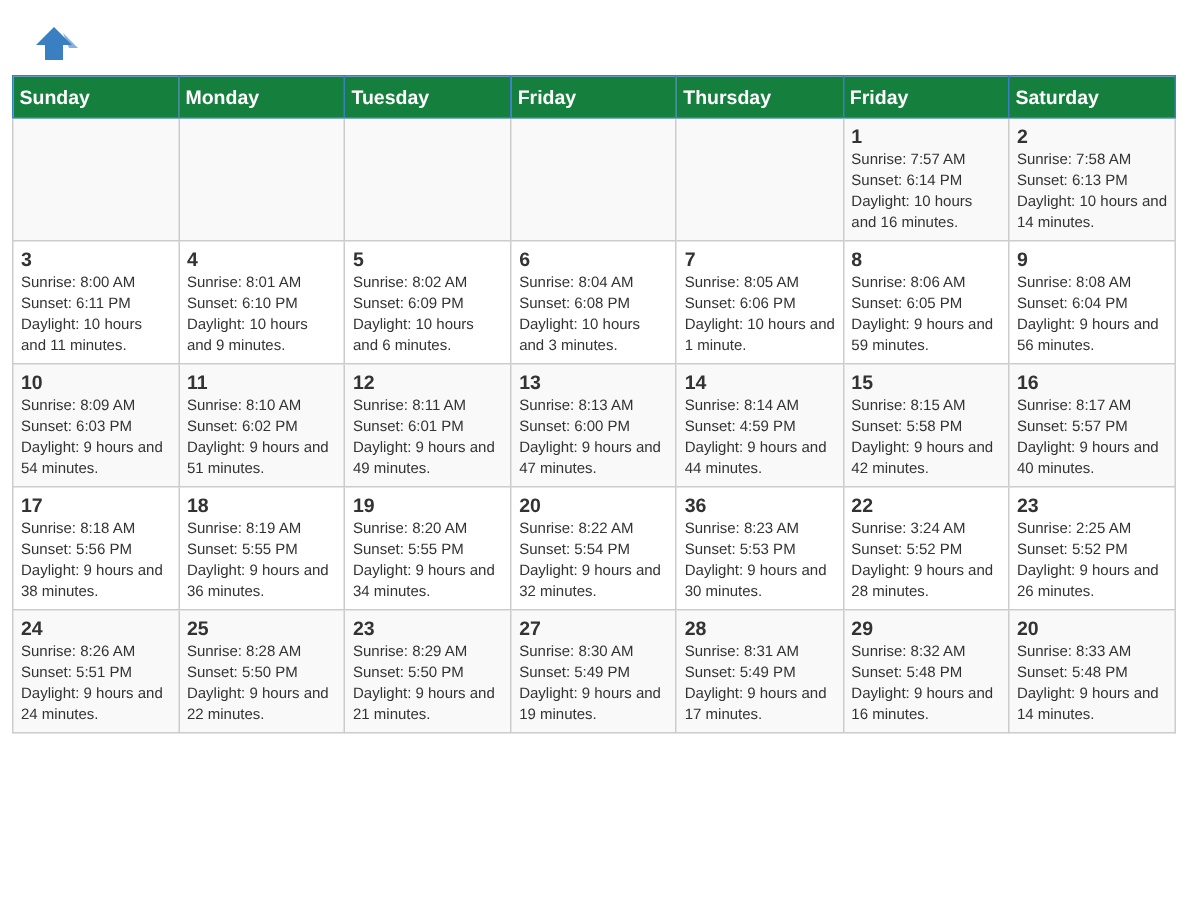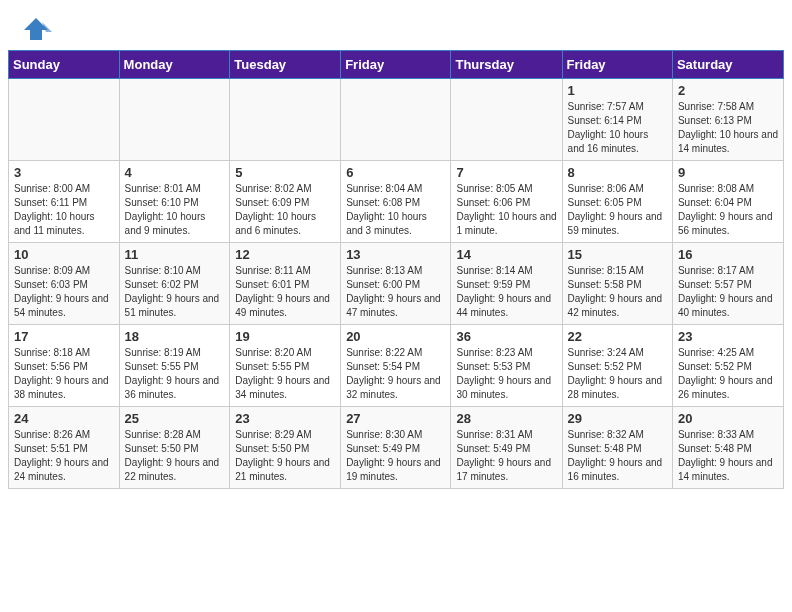--- a/index.html
+++ b/index.html
@@ -26,21 +26,21 @@
     .location-title { font-size: 16px; color: #555; }
 
     .calendar-wrapper { padding: 0 8px 8px 8px; }
 
     table {
       width: 100%;
       border-collapse: collapse;
     }
 
     thead th {
-      background-color: #4c1d95;
+      background-color: #15803d;
       color: #fff;
       font-size: 13px;
       font-weight: bold;
       padding: 6px 4px;
       text-align: left;
       border: 1px solid #3a7fc1;
     }
 
     tbody td {
       border: 1px solid #ccc;
@@ -191,21 +191,21 @@
           </td>
           <td>
             <span class="day-number">13</span>
             <div class="day-info">Sunrise: 8:13 AM
 Sunset: 6:00 PM
 Daylight: 9 hours and 47 minutes.</div>
           </td>
           <td>
             <span class="day-number">14</span>
             <div class="day-info">Sunrise: 8:14 AM
-Sunset: 9:59 PM
+Sunset: 4:59 PM
 Daylight: 9 hours and 44 minutes.</div>
           </td>
           <td>
             <span class="day-number">15</span>
             <div class="day-info">Sunrise: 8:15 AM
 Sunset: 5:58 PM
 Daylight: 9 hours and 42 minutes.</div>
           </td>
           <td>
             <span class="day-number">16</span>
@@ -246,21 +246,21 @@
 Daylight: 9 hours and 30 minutes.</div>
           </td>
           <td>
             <span class="day-number">22</span>
             <div class="day-info">Sunrise: 3:24 AM
 Sunset: 5:52 PM
 Daylight: 9 hours and 28 minutes.</div>
           </td>
           <td>
             <span class="day-number">23</span>
-            <div class="day-info">Sunrise: 4:25 AM
+            <div class="day-info">Sunrise: 2:25 AM
 Sunset: 5:52 PM
 Daylight: 9 hours and 26 minutes.</div>
           </td>
         </tr>
         <tr>
           <td>
             <span class="day-number">24</span>
             <div class="day-info">Sunrise: 8:26 AM
 Sunset: 5:51 PM
 Daylight: 9 hours and 24 minutes.</div>

